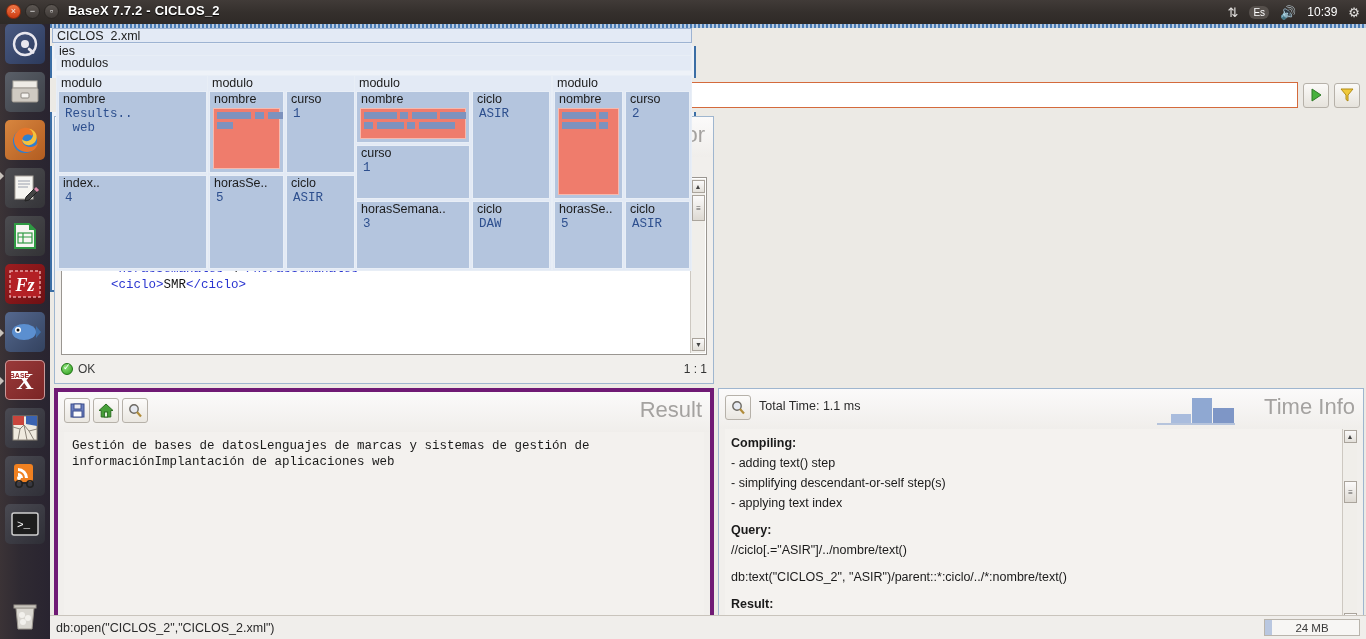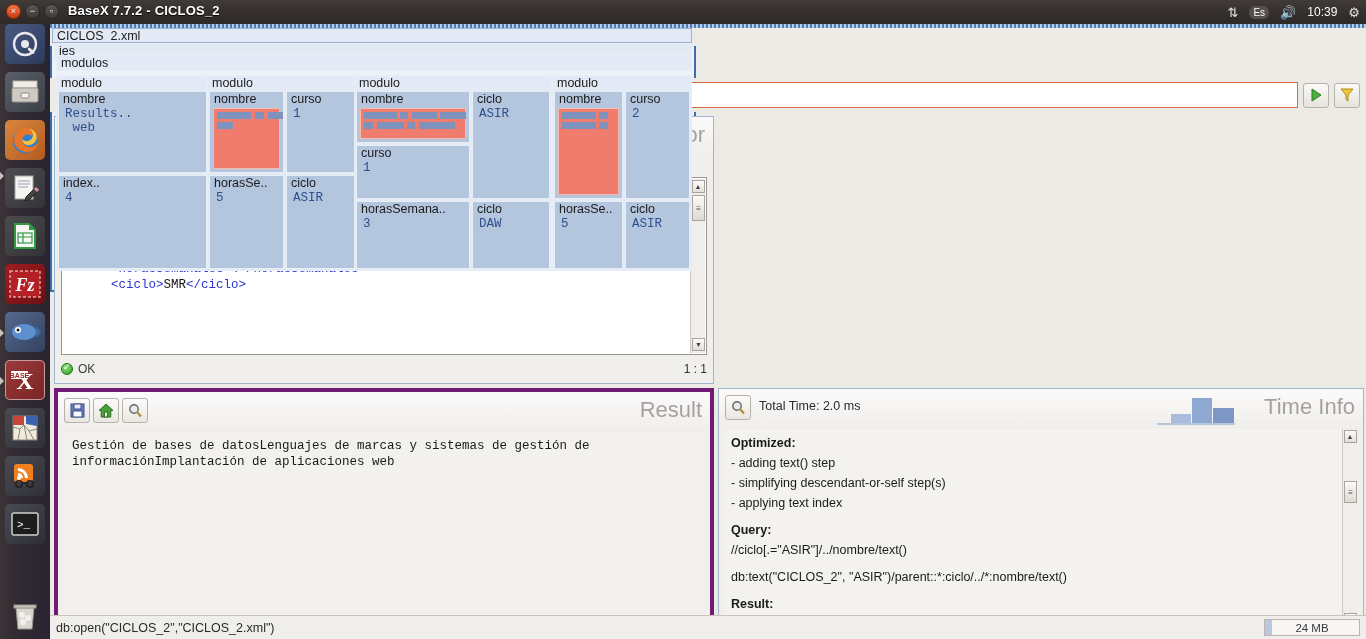--- a/index.html
+++ b/index.html
@@ -790,32 +790,32 @@
   <div class="panel" id="qinfo">
     <div class="panel-head">
       <div class="phb-row">
         <div class="phb">
           <svg width="15" height="15" viewBox="0 0 15 15">
               <circle cx="6" cy="6" r="4.2" fill="#e6e9f0" stroke="#6b6862" stroke-width="1.4"></circle>
               <line x1="9" y1="9" x2="13" y2="13.5" stroke="#b08c3a" stroke-width="2.2"></line>
             </svg>
         </div>
       </div>
-      <div class="qi-time">Total Time: 2.0 ms</div>
+      <div class="qi-time">Total Time: 1.1 ms</div>
       <div class="qi-bars">
         <span class="base"></span>
         <i style="left:14px;width:20px;height:9px;background:#a9bcdd;"></i>
         <i style="left:35px;width:20px;height:25px;background:#8fa8d2;"></i>
         <i style="left:56px;width:21px;height:15px;background:#7e96c6;"></i>
       </div>
       <div class="panel-title">Time Info</div>
     </div>
     <div class="qi-body">
       <div class="qi-text" id="qi-text">
-          <div><b>Optimized:</b></div>
+          <div><b>Compiling:</b></div>
           <div>- adding text() step</div>
           <div>- simplifying descendant-or-self step(s)</div>
           <div>- applying text index</div>
           <span class="sp"></span>
           <div><b>Query:</b></div>
           <div>//ciclo[.="ASIR"]/../nombre/text()</div>
           <span class="sp"></span>
           <div>db:text("CICLOS_2", "ASIR")/parent::*:ciclo/../*:nombre/text()</div>
           <span class="sp"></span>
           <div><b>Result:</b></div>

